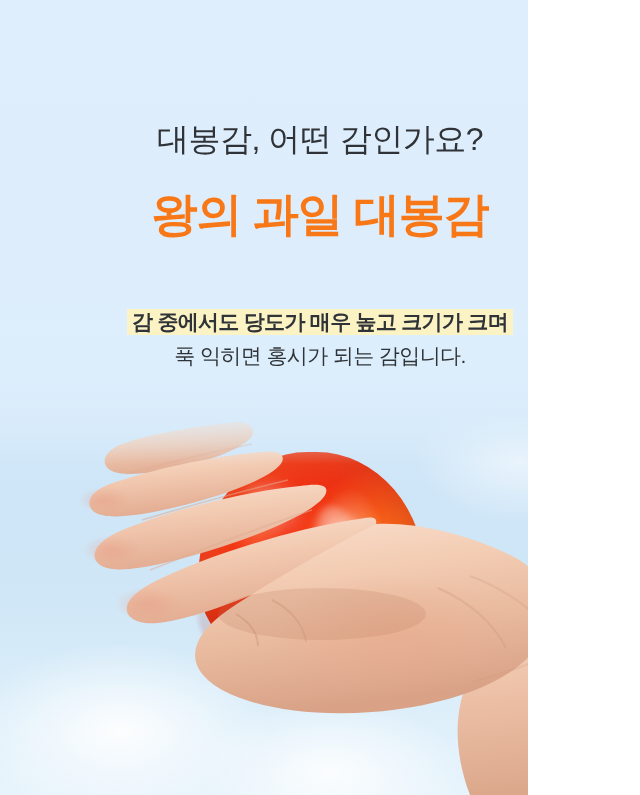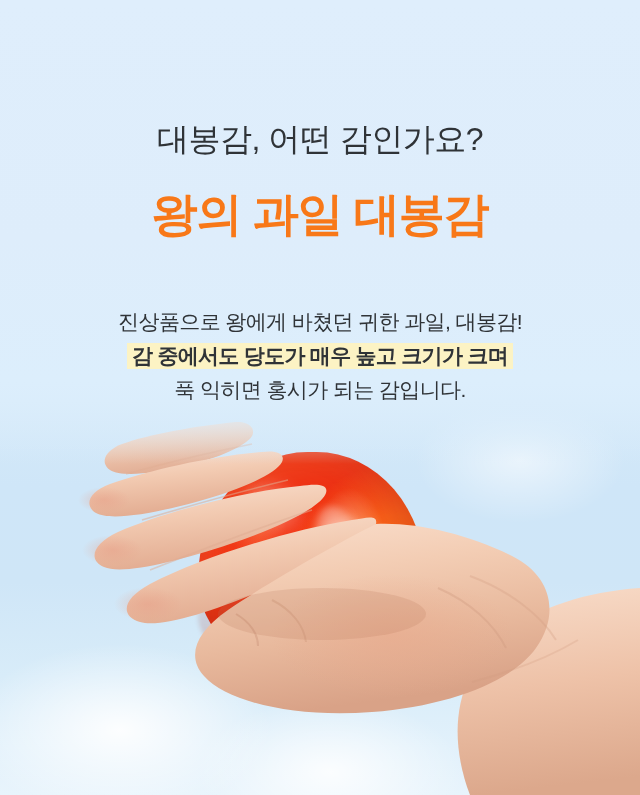--- a/index.html
+++ b/index.html
@@ -8,21 +8,21 @@
     padding: 0;
     background: #ffffff;
   }
 
   body {
     font-family: "Liberation Sans", "DejaVu Sans", sans-serif;
   }
 
   .page {
     position: relative;
-    width: 640px;
+    width: 528px;
     height: 795px;
     overflow: hidden;
     background: linear-gradient(180deg,
         #dfeefc 0%,
         #deedfb 30%,
         #dceefc 48%,
         #d5e9fa 60%,
         #d3e8f8 75%,
         #dbeefa 90%,
         #e3f2fb 100%);
@@ -214,21 +214,20 @@
 
 <div class="page">
 
   <div class="hero">
 
     <p class="eyebrow">대봉감, 어떤 감인가요?</p>
 
     <p class="headline">왕의 과일 대봉감</p>
 
     <div class="lede">
-      <div class="lede-line">진상품으로 왕에게 바쳤던 귀한 과일, 대봉감!</div>
       <div class="lede-line is-marked"><span class="mark">감 중에서도 당도가 매우 높고 크기가 크며</span></div>
       <div class="lede-line">푹 익히면 홍시가 되는 감입니다.</div>
     </div>
 
   </div>
 
   <div class="photo">
 
     <div class="photo-sky"></div>
 

